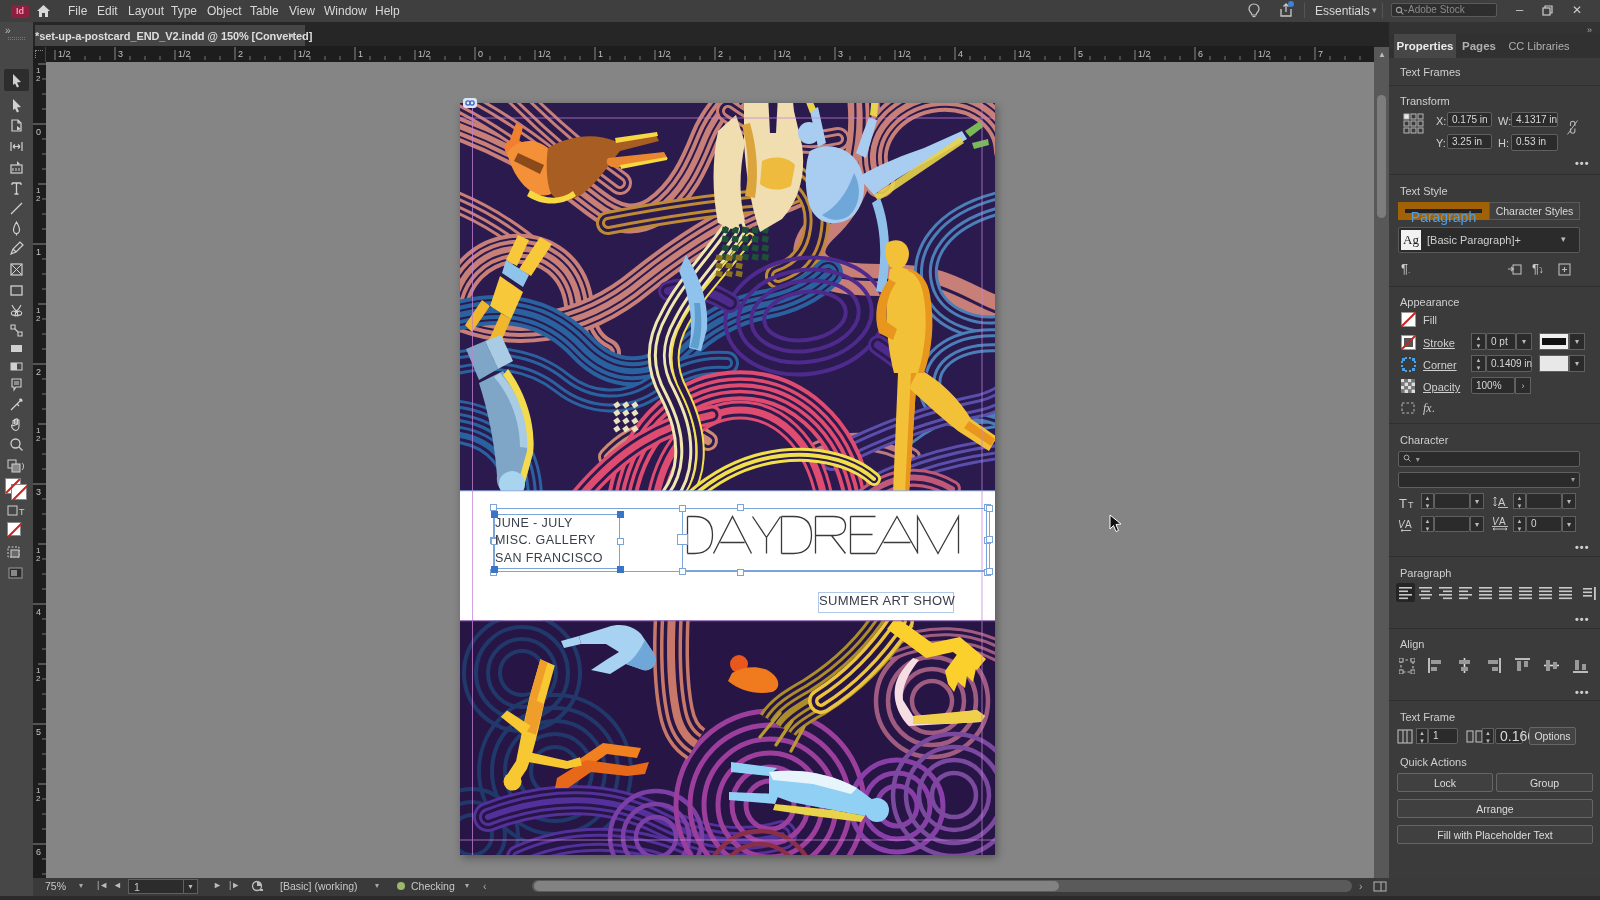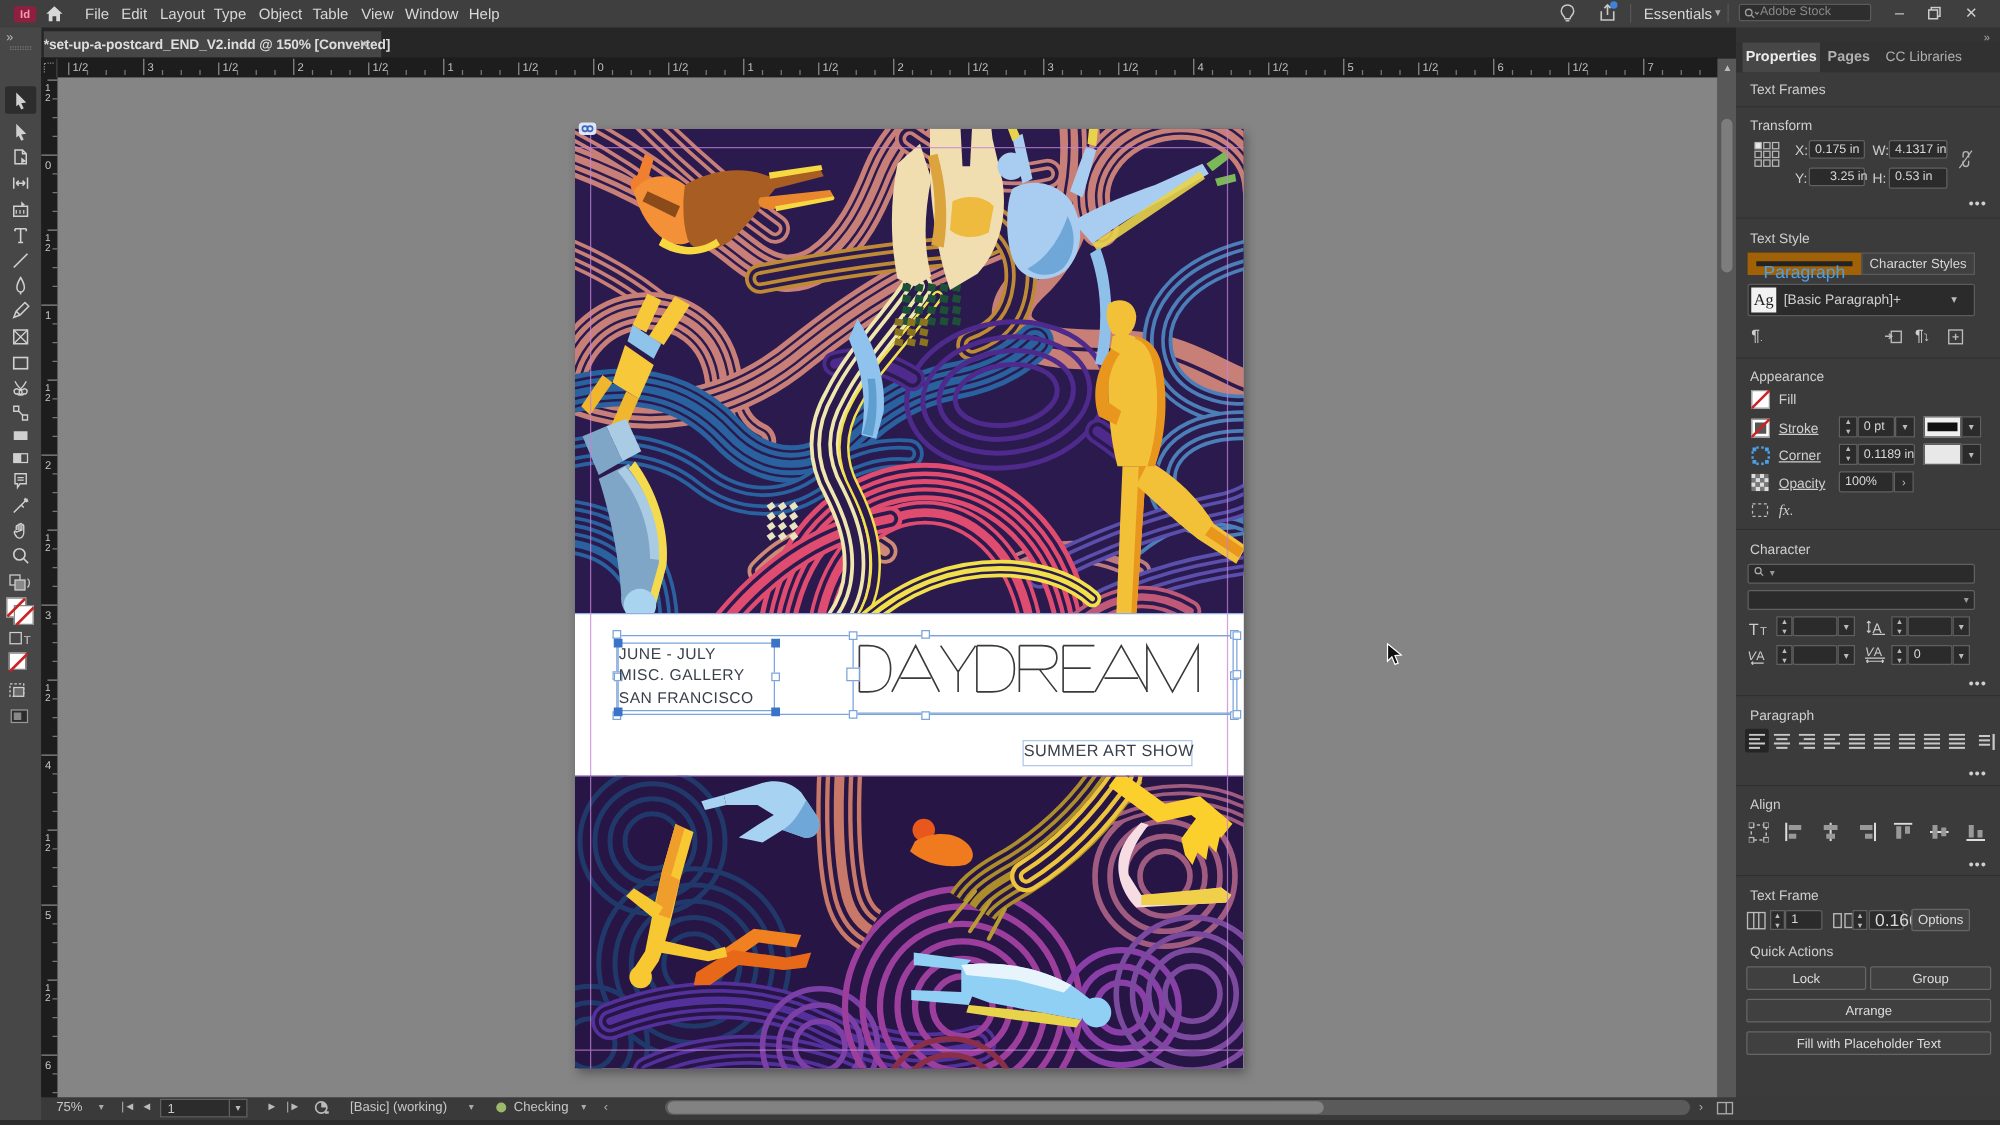--- a/index.html
+++ b/index.html
@@ -756,21 +756,21 @@
         <rect x="15" y="8" width="5" height="5" fill="none" stroke="#b8b8b8" stroke-width="1"></rect>
         <rect x="1" y="15" width="5" height="5" fill="none" stroke="#b8b8b8" stroke-width="1"></rect>
         <rect x="8" y="15" width="5" height="5" fill="none" stroke="#b8b8b8" stroke-width="1"></rect>
         <rect x="15" y="15" width="5" height="5" fill="none" stroke="#b8b8b8" stroke-width="1"></rect>
       </svg>
 <div style="position:absolute;left:47px;top:57px">X:</div>
 <div style="position:absolute;left:58px;top:54px;width:45px;height:15px;background:#2b2b2b;border:1px solid #606060;border-radius:2px;font-size:10px;line-height:13px;color:#d8d8d8;white-space:nowrap"><span style="margin-left:4px">0.175 in</span></div>
 <div style="position:absolute;left:109px;top:57px">W:</div>
 <div style="position:absolute;left:122px;top:54px;width:47px;height:15px;background:#2b2b2b;border:1px solid #606060;border-radius:2px;font-size:10px;line-height:13px;color:#d8d8d8;white-space:nowrap"><span style="margin-left:4px">4.1317 in</span></div>
 <div style="position:absolute;left:47px;top:79px">Y:</div>
-<div style="position:absolute;left:58px;top:76px;width:45px;height:15px;background:#2b2b2b;border:1px solid #606060;border-radius:2px;font-size:10px;line-height:13px;color:#d8d8d8;white-space:nowrap"><span style="margin-left:16px">3.25 in</span></div>
+<div style="position:absolute;left:58px;top:76px;width:45px;height:15px;background:#2b2b2b;border:1px solid #606060;border-radius:2px;font-size:10px;line-height:13px;color:#d8d8d8;white-space:nowrap"><span style="margin-left:4px">3.25 in</span></div>
 <div style="position:absolute;left:109px;top:79px">H:</div>
 <div style="position:absolute;left:122px;top:76px;width:47px;height:17px;background:#2b2b2b;border:1px solid #606060;border-radius:2px;font-size:10px;line-height:13px;color:#d8d8d8;white-space:nowrap"><span style="margin-left:4px">0.53 in</span></div>
 <svg style="position:absolute;left:177px;top:61px" width="13" height="17" viewBox="0 0 13 17">
         <path d="M4.5,7 L4.5,4.5 a2.2,2.2 0 0 1 4.4,0 L8.9,7 M4.5,9.5 L4.5,12 a2.2,2.2 0 0 0 4.4,0 L8.9,9.5" fill="none" stroke="#b4b4b4" stroke-width="1.1"></path>
         <line x1="1.5" y1="15.5" x2="11.5" y2="1.5" stroke="#b4b4b4" stroke-width="1"></line>
       </svg>
 <div style="position:absolute;left:186px;top:99px;color:#cfcfcf;font-weight:bold;letter-spacing:1px">•••</div>
 <div style="position:absolute;left:0px;top:116px;width:211px;height:1px;background:#474747;border-bottom:1px solid #2f2f2f"></div>
 <div style="position:absolute;left:11px;top:127px">Text Style</div>
 <div style="position:absolute;left:9px;top:144px;width:91px;height:18px;background:#232323;border:7px solid #a16207;color:#4e9fe5;font-size:14px;text-align:center;line-height:17px">Paragraph Styles</div>
@@ -811,21 +811,21 @@
 <div style="position:absolute;left:180px;top:275px;width:16px;height:17px;background:#2b2b2b;border:1px solid #606060;color:#bbb;font-size:8px;text-align:center;line-height:16px">▾</div>
 <svg style="position:absolute;left:12px;top:299px" width="15" height="15" viewBox="0 0 15 15">
         <path d="M4,1 h7 M4,14 h7 M1,4 v7 M14,4 v7" stroke="#4e9fe5" stroke-width="2" stroke-dasharray="2,2"></path>
         <rect x="1" y="1" width="3" height="3" fill="#4e9fe5"></rect>
         <rect x="11" y="1" width="3" height="3" fill="#4e9fe5"></rect>
         <rect x="1" y="11" width="3" height="3" fill="#4e9fe5"></rect>
         <rect x="11" y="11" width="3" height="3" fill="#4e9fe5"></rect>
       </svg>
 <div style="position:absolute;left:34px;top:301px"><span style="text-decoration:underline">Corner</span></div>
 <div style="position:absolute;left:82px;top:297px;width:15px;height:17px;background:#2b2b2b;border:1px solid #606060;color:#bbb;font-size:6px;text-align:center;line-height:8px">▲<br>▼</div>
-<div style="position:absolute;left:97px;top:297px;width:46px;height:17px;background:#2b2b2b;border:1px solid #606060;border-radius:2px;font-size:10px;line-height:15px;color:#d8d8d8;white-space:nowrap"><span style="margin-left:4px">0.1189 in</span></div>
+<div style="position:absolute;left:97px;top:297px;width:46px;height:17px;background:#2b2b2b;border:1px solid #606060;border-radius:2px;font-size:10px;line-height:15px;color:#d8d8d8;white-space:nowrap"><span style="margin-left:4px">0.1409 in</span></div>
 <div style="position:absolute;left:150px;top:297px;width:30px;height:17px;background:#e8e8e8;border:1px solid #606060"></div>
 <div style="position:absolute;left:180px;top:297px;width:16px;height:17px;background:#2b2b2b;border:1px solid #606060;color:#bbb;font-size:8px;text-align:center;line-height:16px">▾</div>
 <svg style="position:absolute;left:12px;top:321px" width="14" height="14" viewBox="0 0 14 14">
         <rect x="0.0" y="0.0" width="3.5" height="3.5" fill="#ddd"></rect>
         <rect x="3.5" y="0.0" width="3.5" height="3.5" fill="#777"></rect>
         <rect x="7.0" y="0.0" width="3.5" height="3.5" fill="#ddd"></rect>
         <rect x="10.5" y="0.0" width="3.5" height="3.5" fill="#777"></rect>
         <rect x="0.0" y="3.5" width="3.5" height="3.5" fill="#777"></rect>
         <rect x="3.5" y="3.5" width="3.5" height="3.5" fill="#ddd"></rect>
         <rect x="7.0" y="3.5" width="3.5" height="3.5" fill="#777"></rect>

